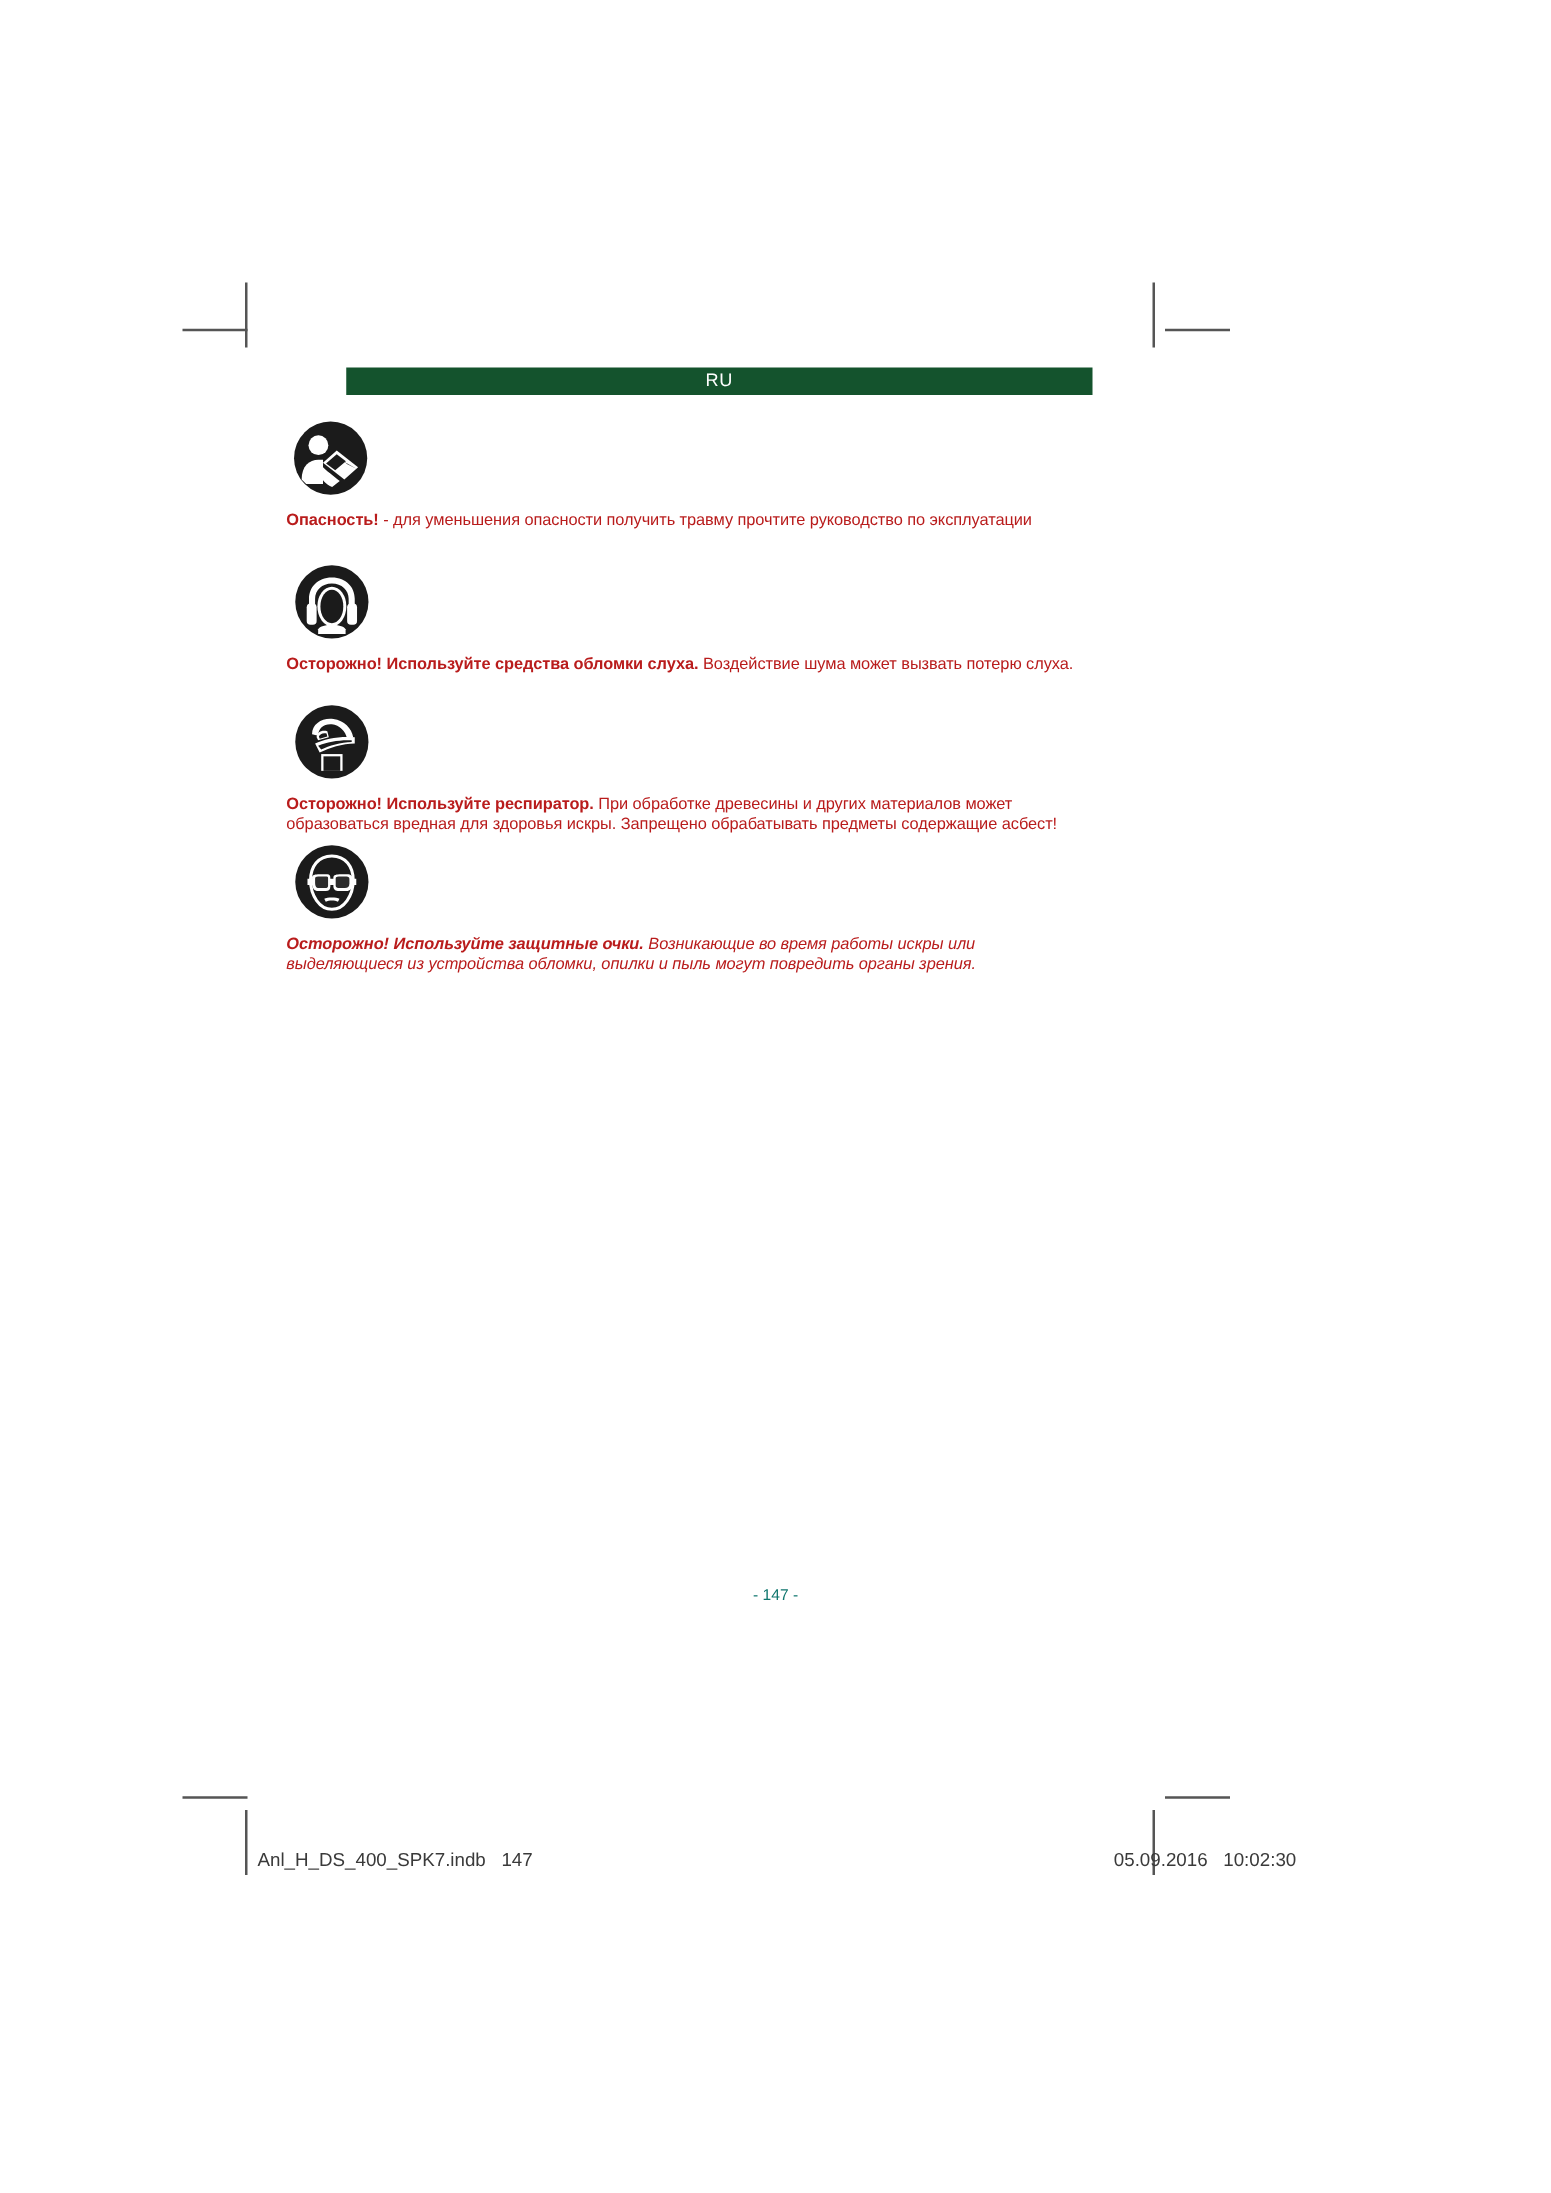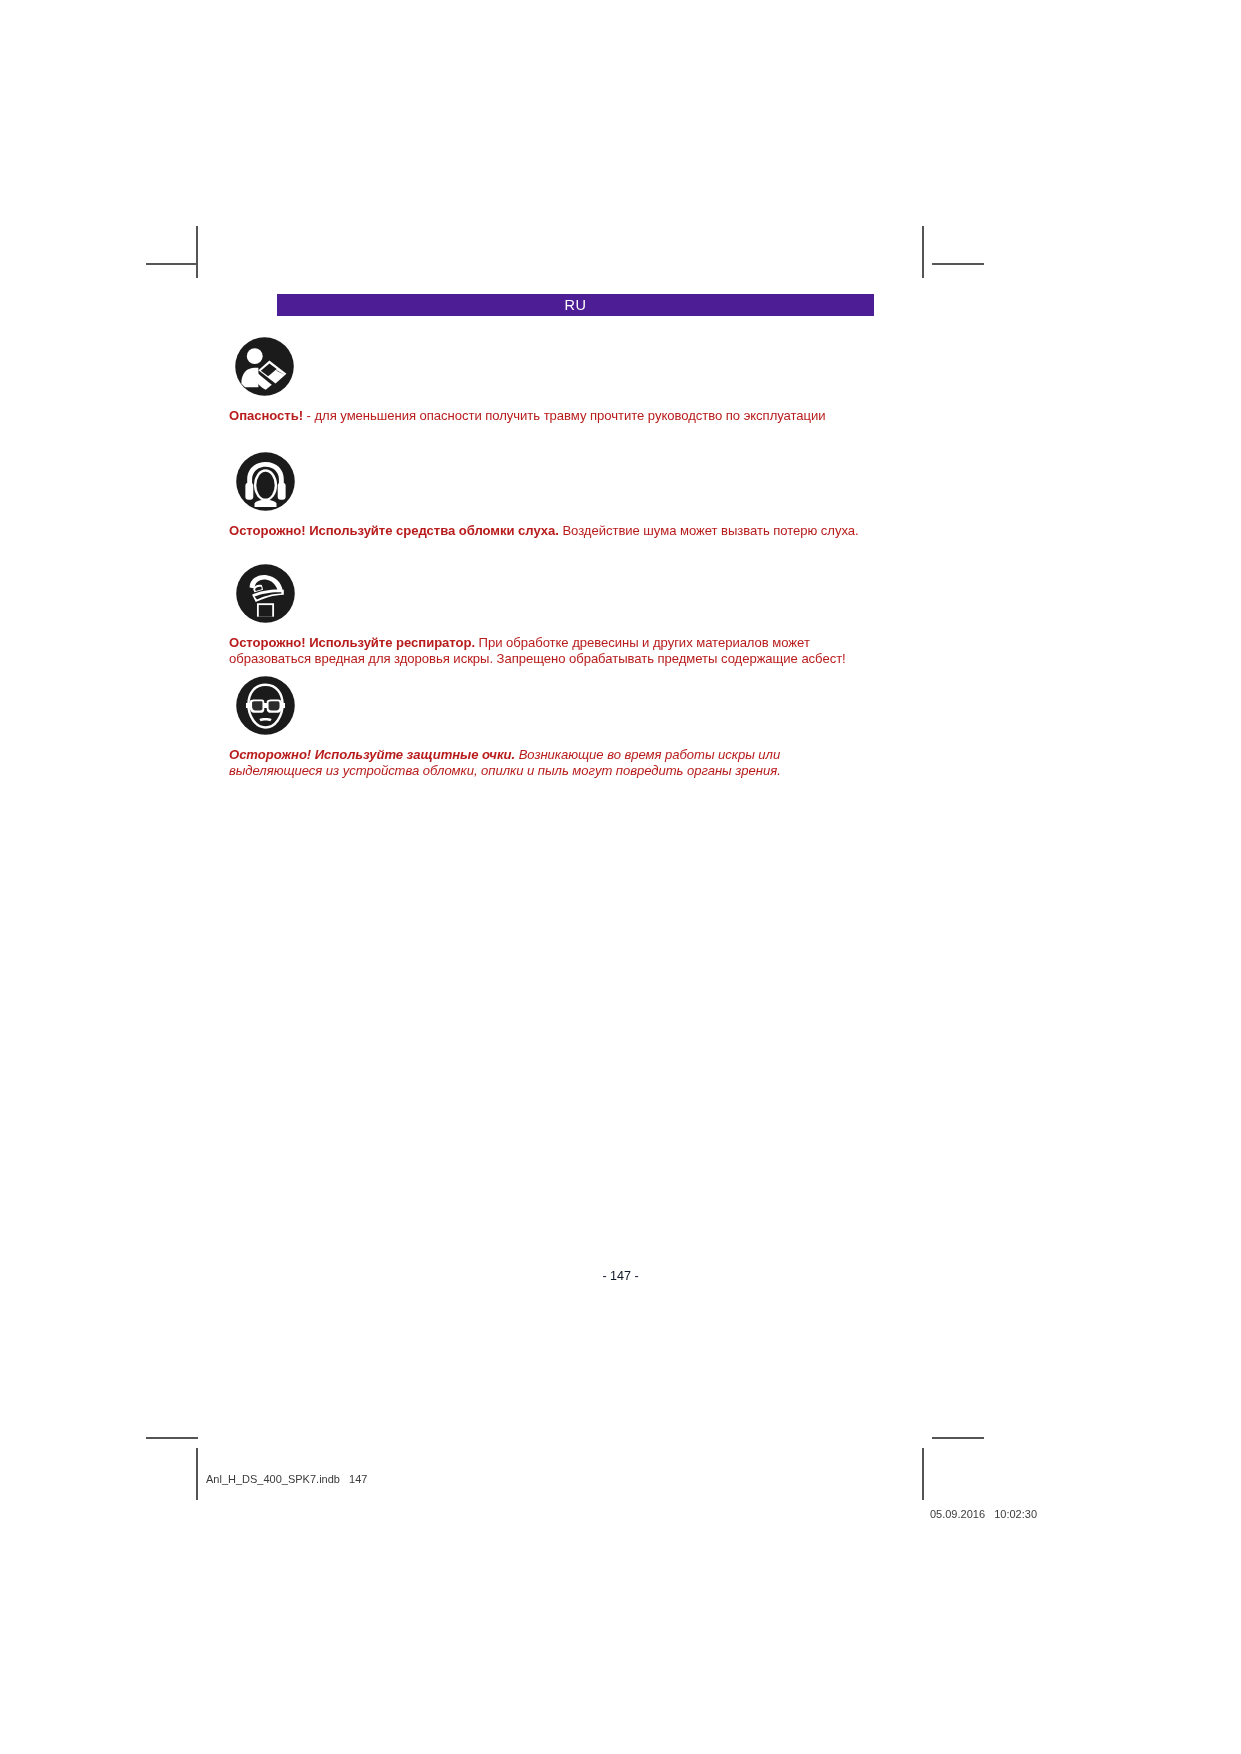--- a/index.html
+++ b/index.html
@@ -46,21 +46,21 @@
   .content {
     position: absolute;
     left: 229px;
     top: 294px;
     width: 645px;
   }
 
   
   .lang-bar {
     height: 22px;
-    background: #4c1d95;
+    background: #14532d;
     display: flex;
     align-items: center;
     justify-content: center;
     color: #ffffff;
     font-size: 14.5px;
     letter-spacing: 0.6px;
     font-family: "Liberation Sans", sans-serif;
     margin-left: 48px;
   }
 
@@ -99,34 +99,34 @@
   .wb-4 { margin-bottom: 0; font-style: italic; }
 
   
   .page-number {
     position: absolute;
     left: 0;
     right: 0;
     top: 1269px;
     text-align: center;
     font-size: 12.5px;
-    color: #0f172a;
+    color: #0f766e;
   }
 
   
   .footer {
     position: absolute;
     left: 196px;
     right: 196px;
     top: 1473px;
     height: 24px;
     display: flex;
-    align-items: flex-start;
+    align-items: flex-end;
     justify-content: space-between;
-    font-size: 11px;
+    font-size: 15px;
     color: #3a3a3a;
   }
   .footer-left {
     padding-left: 10px;
     white-space: pre;
   }
   .footer-right {
     padding-right: 8px;
     white-space: pre;
     margin-top: 35px;

